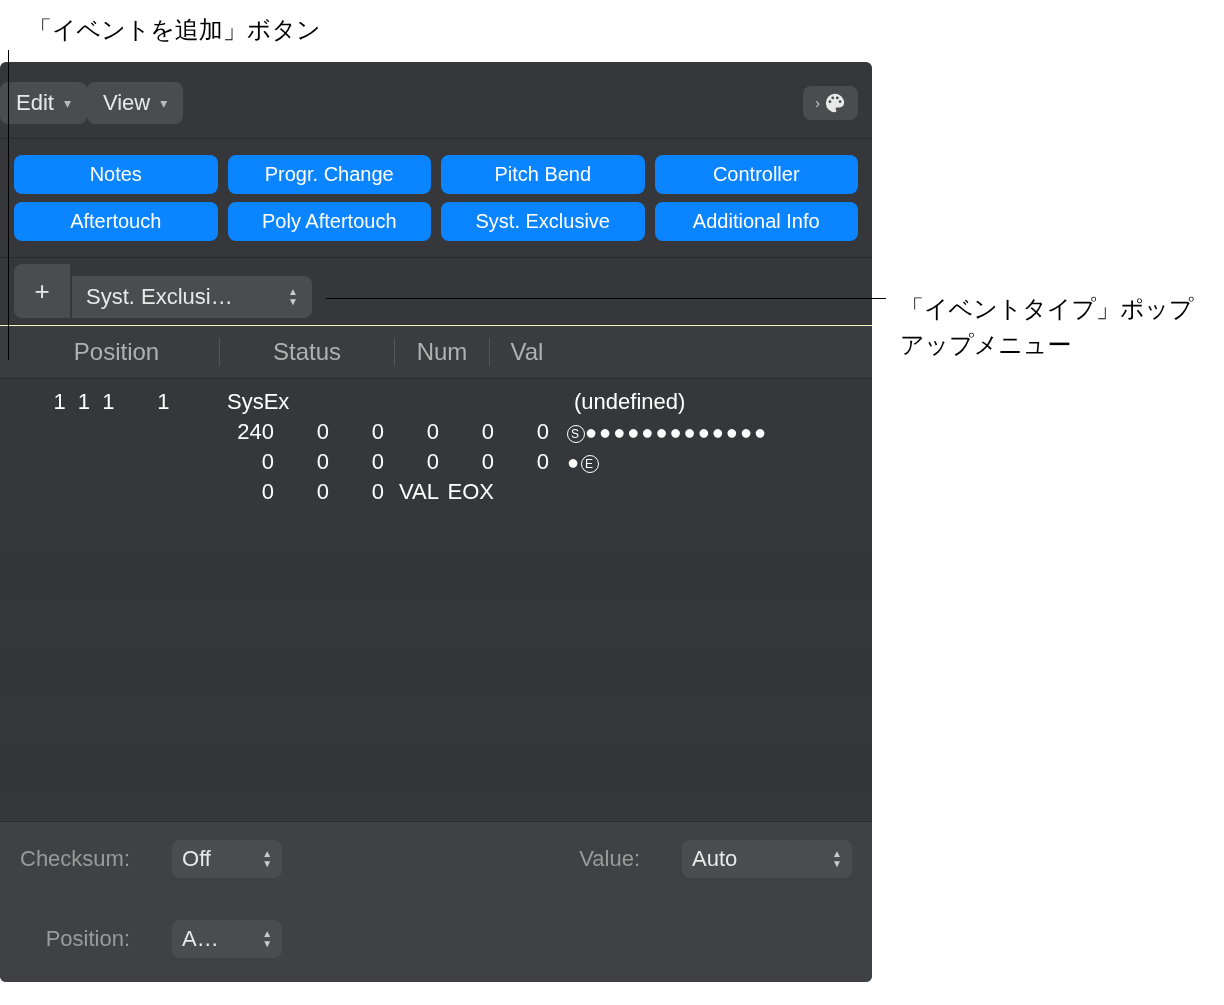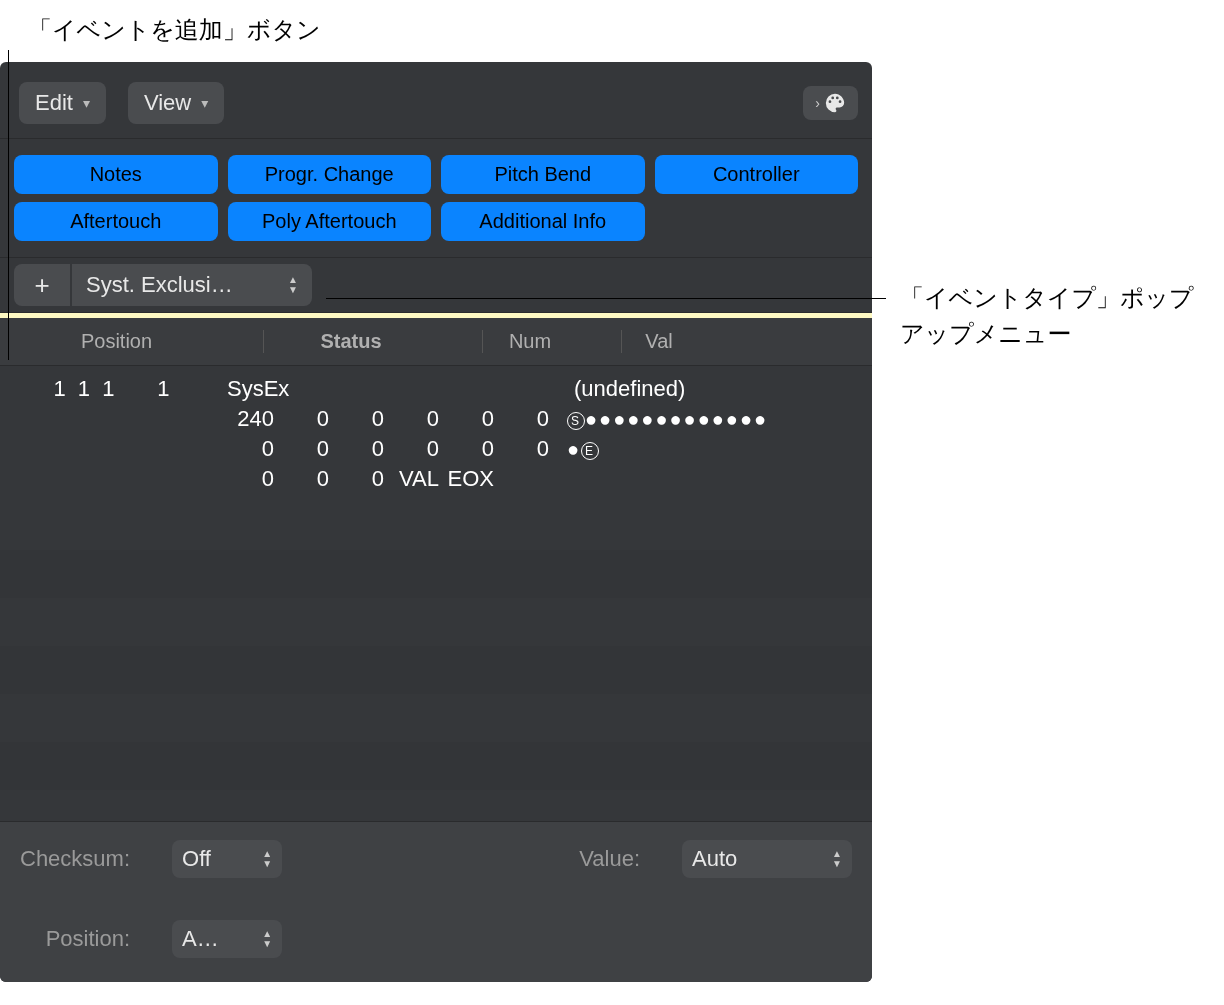--- a/index.html
+++ b/index.html
@@ -28,22 +28,22 @@
     top: 62px;
     width: 872px;
     height: 920px;
     background: #35373a;
     border-radius: 6px;
     overflow: hidden;
   }
   .toolbar-row {
     display: flex;
     align-items: center;
-    padding: 20px 14px 14px 19px;
-    gap: 22px;
+    padding: 20px 14px 14px 0;
+    gap: 0;
     border-bottom: 1px solid #2a2b2d;
   }
   .menu-btn {
     display: inline-flex;
     align-items: center;
     gap: 10px;
     background: #4a4c4f;
     color: #e8e8e8;
     border: none;
     border-radius: 8px;
@@ -68,21 +68,21 @@
 
   .filter-grid {
     display: grid;
     grid-template-columns: repeat(4, 1fr);
     gap: 8px 10px;
     padding: 16px 14px;
     border-bottom: 1px solid #2a2b2d;
   }
   .filter-chip {
     background: #0a84ff;
-    color: #000000;
+    color: #ffffff;
     border: none;
     border-radius: 8px;
     padding: 8px 4px;
     font-size: 20px;
     cursor: pointer;
     text-align: center;
   }
 
   .add-row {
     display: flex;
@@ -107,35 +107,35 @@
     color: #e8e8e8;
     border: none;
     border-radius: 0 8px 8px 0;
     padding: 8px 14px;
     font-size: 22px;
     cursor: pointer;
     gap: 12px;
     margin-left: 2px;
     width: 240px;
     justify-content: space-between;
+    margin-top: 12px;
   }
   .updown { display:flex; flex-direction:column; font-size:10px; line-height:1; color:#ccc;}
 
   .header-row {
     display: flex;
     color: #b0b0b0;
-    font-size: 20px;
+    font-size: 24px;
     padding: 12px 14px;
-    border-top: 5px solid #fef9c3;
+    border-top: 1px solid #fef9c3;
     border-bottom: 1px solid #2a2b2d;
     background: #3a3c3f;
-    gap: 44px;
   }
   .col-position { width: 205px; text-align: center; }
-  .col-status   { width: 175px; text-align: center; border-left:1px solid #555;font-weight:bold; }
+  .col-status   { width: 175px; text-align: center; border-left:1px solid #555; }
   .col-num      { width: 95px;  text-align: center; border-left:1px solid #555;}
   .col-val      { width: 75px;  text-align: center; border-left:1px solid #555;}
   .col-length   { flex: 1;      text-align: center; border-left:1px solid #555;}
 
   .data-area {
     color: #fff;
     font-size: 22px;
     padding: 8px 0 0 0;
   }
   .drow { display:flex; padding: 0 14px; line-height: 30px; }
@@ -175,21 +175,21 @@
   }
   .flabel { color: #9a9a9a; font-size: 22px; text-align: right; }
   .fselect {
     display:flex; align-items:center; justify-content:space-between;
     background:#4a4c4f; color:#e8e8e8; border-radius:8px;
     padding: 6px 10px; font-size:22px; cursor:pointer;
   }
   .right-callout {
     position:absolute;
     left: 900px;
-    top: 280px;
+    top: 291px;
     font-size: 24px;
     color:#000;
     line-height: 1.5;
   }
 </style>
 </head>
 <body>
 
 <div class="callout" style="left:28px; top:14px;">「イベントを追加」ボタン</div>
 <div class="callout-line" style="left:8px; top:50px; width:1px; height:310px;"></div>
@@ -220,20 +220,21 @@
     </div>
   </div>
 
   <div class="filter-grid">
     <button class="filter-chip">Notes</button>
     <button class="filter-chip">Progr. Change</button>
     <button class="filter-chip">Pitch Bend</button>
     <button class="filter-chip">Controller</button>
     <button class="filter-chip">Aftertouch</button>
     <button class="filter-chip">Poly Aftertouch</button>
+    <button class="filter-chip">Syst. Exclusive</button>
     <button class="filter-chip">Additional Info</button>
   </div>
 
   <div class="add-row">
     <button class="add-btn">
       <span>+</span>
     </button>
     <button class="type-popup">
       <span>Syst. Exclusi…</span>
       <span class="updown">

